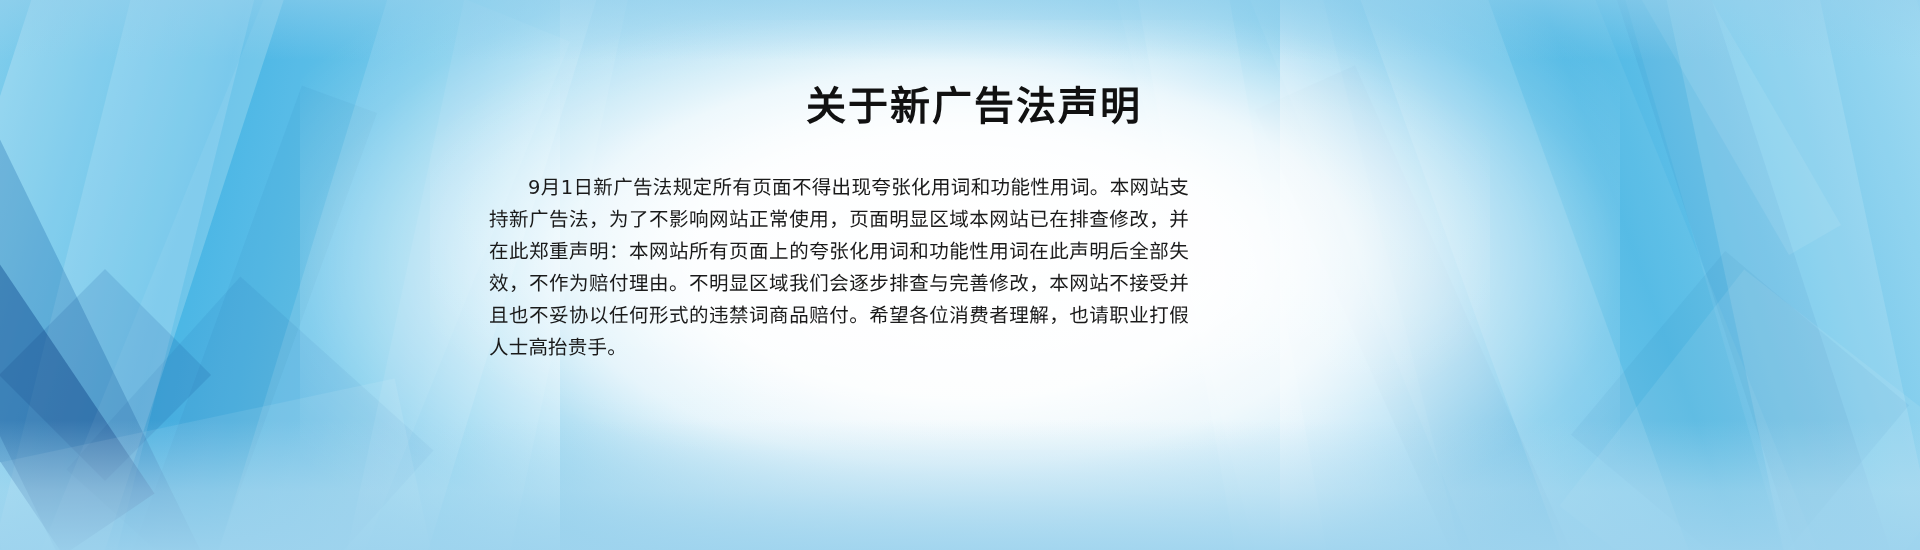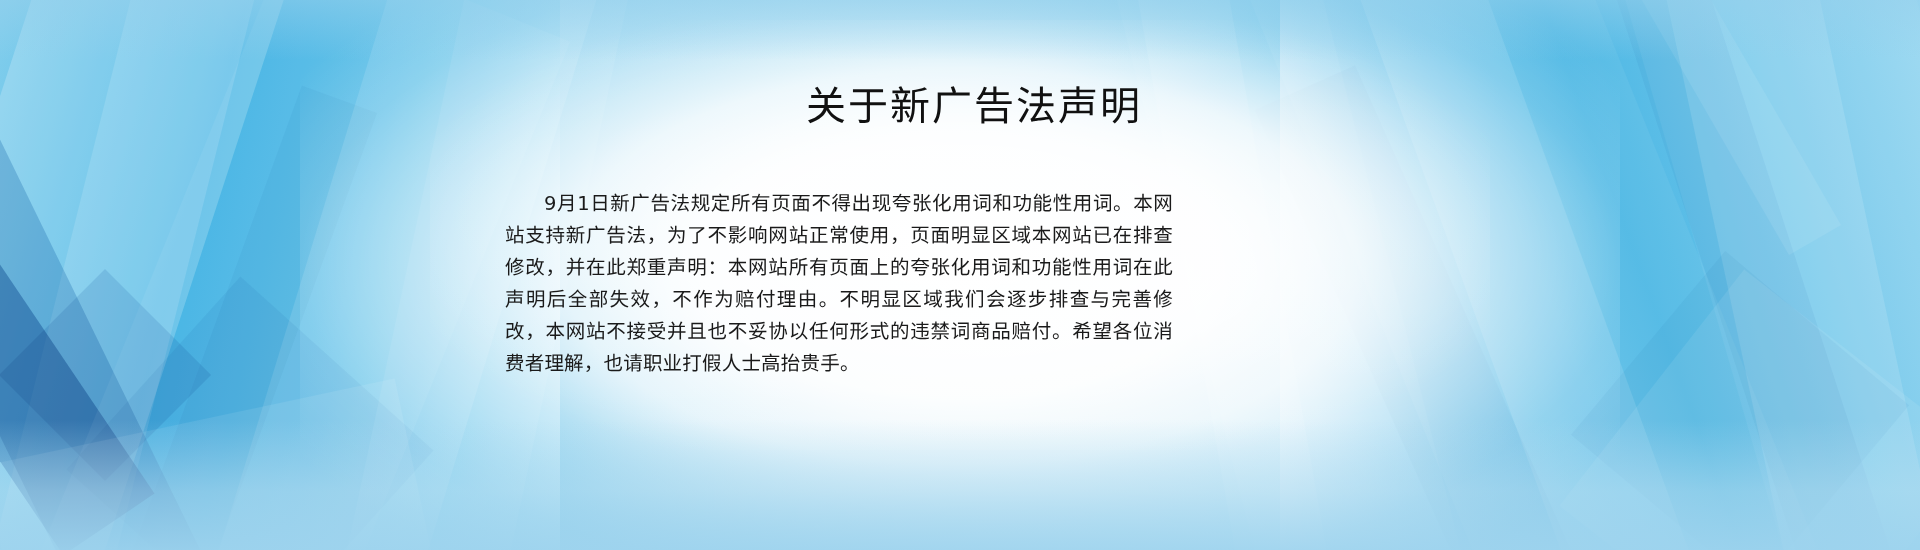--- a/index.html
+++ b/index.html
@@ -95,40 +95,40 @@
     position: absolute;
     left: 0; right: 0; top: 0;
     z-index: 6;
   }
   .page-title {
     position: absolute;
     left: 0; right: 0;
     top: 82px;
     text-align: center;
     font-size: 40px;
-    font-weight: 400;
+    font-weight: 700;
     letter-spacing: 2px;
     color: #111111;
     line-height: 1.2;
     padding-left: 28px;
   }
   .body-block {
     position: absolute;
     left: 489px;
     top: 172px;
     width: 700px;
     color: #1a1a1a;
     font-size: 19.5px;
     line-height: 32px;
     letter-spacing: 0.2px;
     text-align: justify;
     text-justify: inter-ideograph;
   }
   .para {
-    margin: 16px;
+    margin: 0;
   }
   .para.indent {
     text-indent: 2em;
   }
 </style>
 </head>
 <body>
 
 <div id="stage">
 

